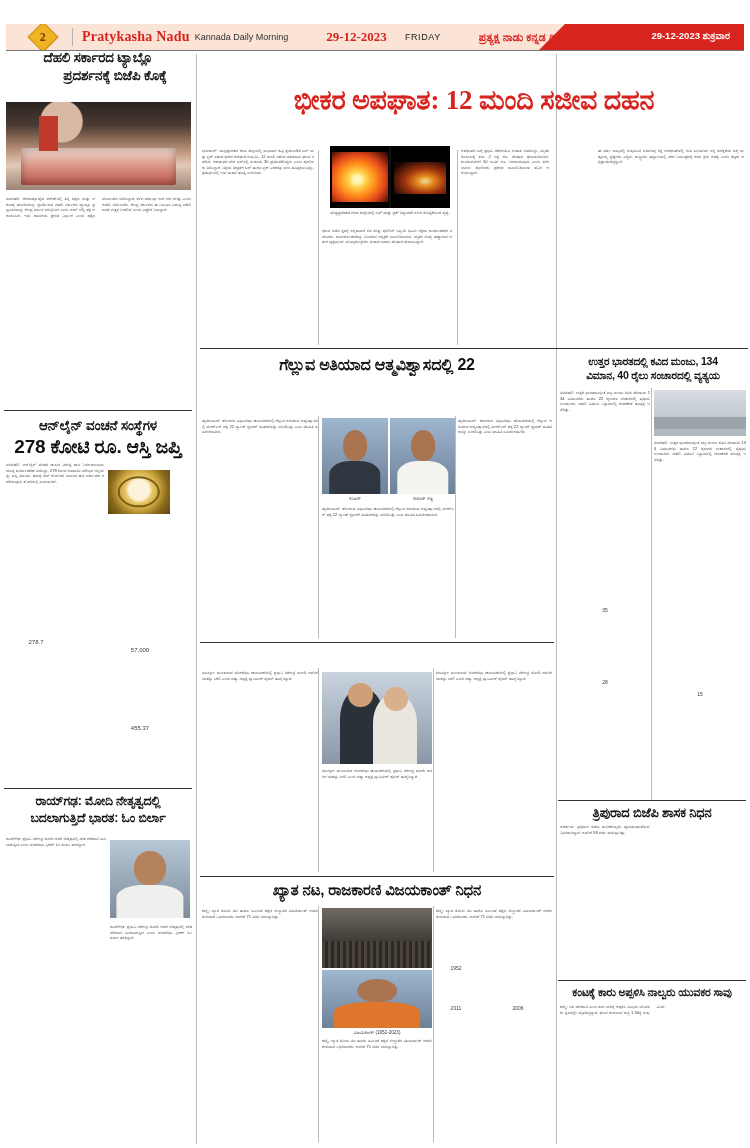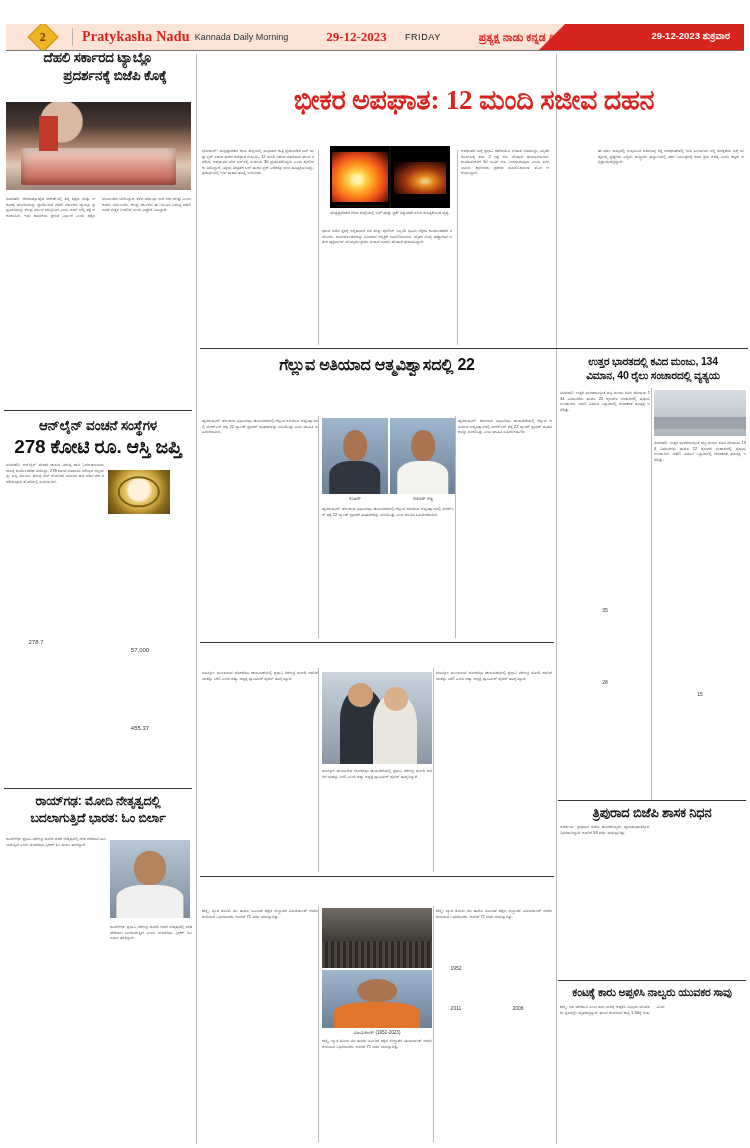--- a/index.html
+++ b/index.html
@@ -210,20 +210,21 @@
   </div>
 
   <div class="txt" style="left:202px;top:670px;width:116px;height:200px;">ಮಾಸ್ಕೋ: ಮುಂಬರುವ ಲೋಕಸಭಾ ಚುನಾವಣೆಯಲ್ಲಿ ಪ್ರಧಾನಿ ನರೇಂದ್ರ ಮೋದಿ ಅವರಿಗೆ ಯಶಸ್ಸು ಸಿಗಲಿ ಎಂದು ರಷ್ಯಾ ಅಧ್ಯಕ್ಷ ವ್ಲಾಡಿಮಿರ್ ಪುಟಿನ್ ಹಾರೈಸಿದ್ದಾರೆ.</div>
   <div class="txt" style="left:322px;top:768px;width:110px;height:102px;">ಮಾಸ್ಕೋ: ಮುಂಬರುವ ಲೋಕಸಭಾ ಚುನಾವಣೆಯಲ್ಲಿ ಪ್ರಧಾನಿ ನರೇಂದ್ರ ಮೋದಿ ಅವರಿಗೆ ಯಶಸ್ಸು ಸಿಗಲಿ ಎಂದು ರಷ್ಯಾ ಅಧ್ಯಕ್ಷ ವ್ಲಾಡಿಮಿರ್ ಪುಟಿನ್ ಹಾರೈಸಿದ್ದಾರೆ.</div>
   <div class="txt" style="left:436px;top:670px;width:116px;height:200px;">ಮಾಸ್ಕೋ: ಮುಂಬರುವ ಲೋಕಸಭಾ ಚುನಾವಣೆಯಲ್ಲಿ ಪ್ರಧಾನಿ ನರೇಂದ್ರ ಮೋದಿ ಅವರಿಗೆ ಯಶಸ್ಸು ಸಿಗಲಿ ಎಂದು ರಷ್ಯಾ ಅಧ್ಯಕ್ಷ ವ್ಲಾಡಿಮಿರ್ ಪುಟಿನ್ ಹಾರೈಸಿದ್ದಾರೆ.</div>
 
   <div class="col-rule" style="left:318px;top:668px;height:204px;"></div>
   <div class="col-rule" style="left:433px;top:668px;height:204px;"></div>
   <div class="hr" style="left:200px;top:876px;width:354px;"></div>
 
+  <div class="khead" style="left:200px;top:882px;width:354px;font-size:15px;">ಖ್ಯಾತ ನಟ, ರಾಜಕಾರಣಿ ವಿಜಯಕಾಂತ್ ನಿಧನ</div>
 
   <div class="photo ph-crowd" style="left:322px;top:908px;width:110px;height:60px;">
   </div>
   <div class="photo ph-person orange" style="left:322px;top:970px;width:110px;height:58px;">
     <div class="hd"></div>
       <div class="bd"></div>
   </div>
   <div class="txt c" style="left:322px;top:1030px;width:110px;font-size:4.6px;">ವಿಜಯಕಾಂತ್ (1952-2023)</div>
 
   <div class="txt" style="left:202px;top:908px;width:116px;height:232px;">ಚೆನ್ನೈ: ಖ್ಯಾತ ತಮಿಳು ನಟ ಹಾಗೂ ಡಿಎಂಡಿಕೆ ಪಕ್ಷದ ಸಂಸ್ಥಾಪಕ ವಿಜಯಕಾಂತ್ ಅವರು ಗುರುವಾರ ನಿಧನರಾದರು. ಅವರಿಗೆ 71 ವರ್ಷ ವಯಸ್ಸಾಗಿತ್ತು.</div>

